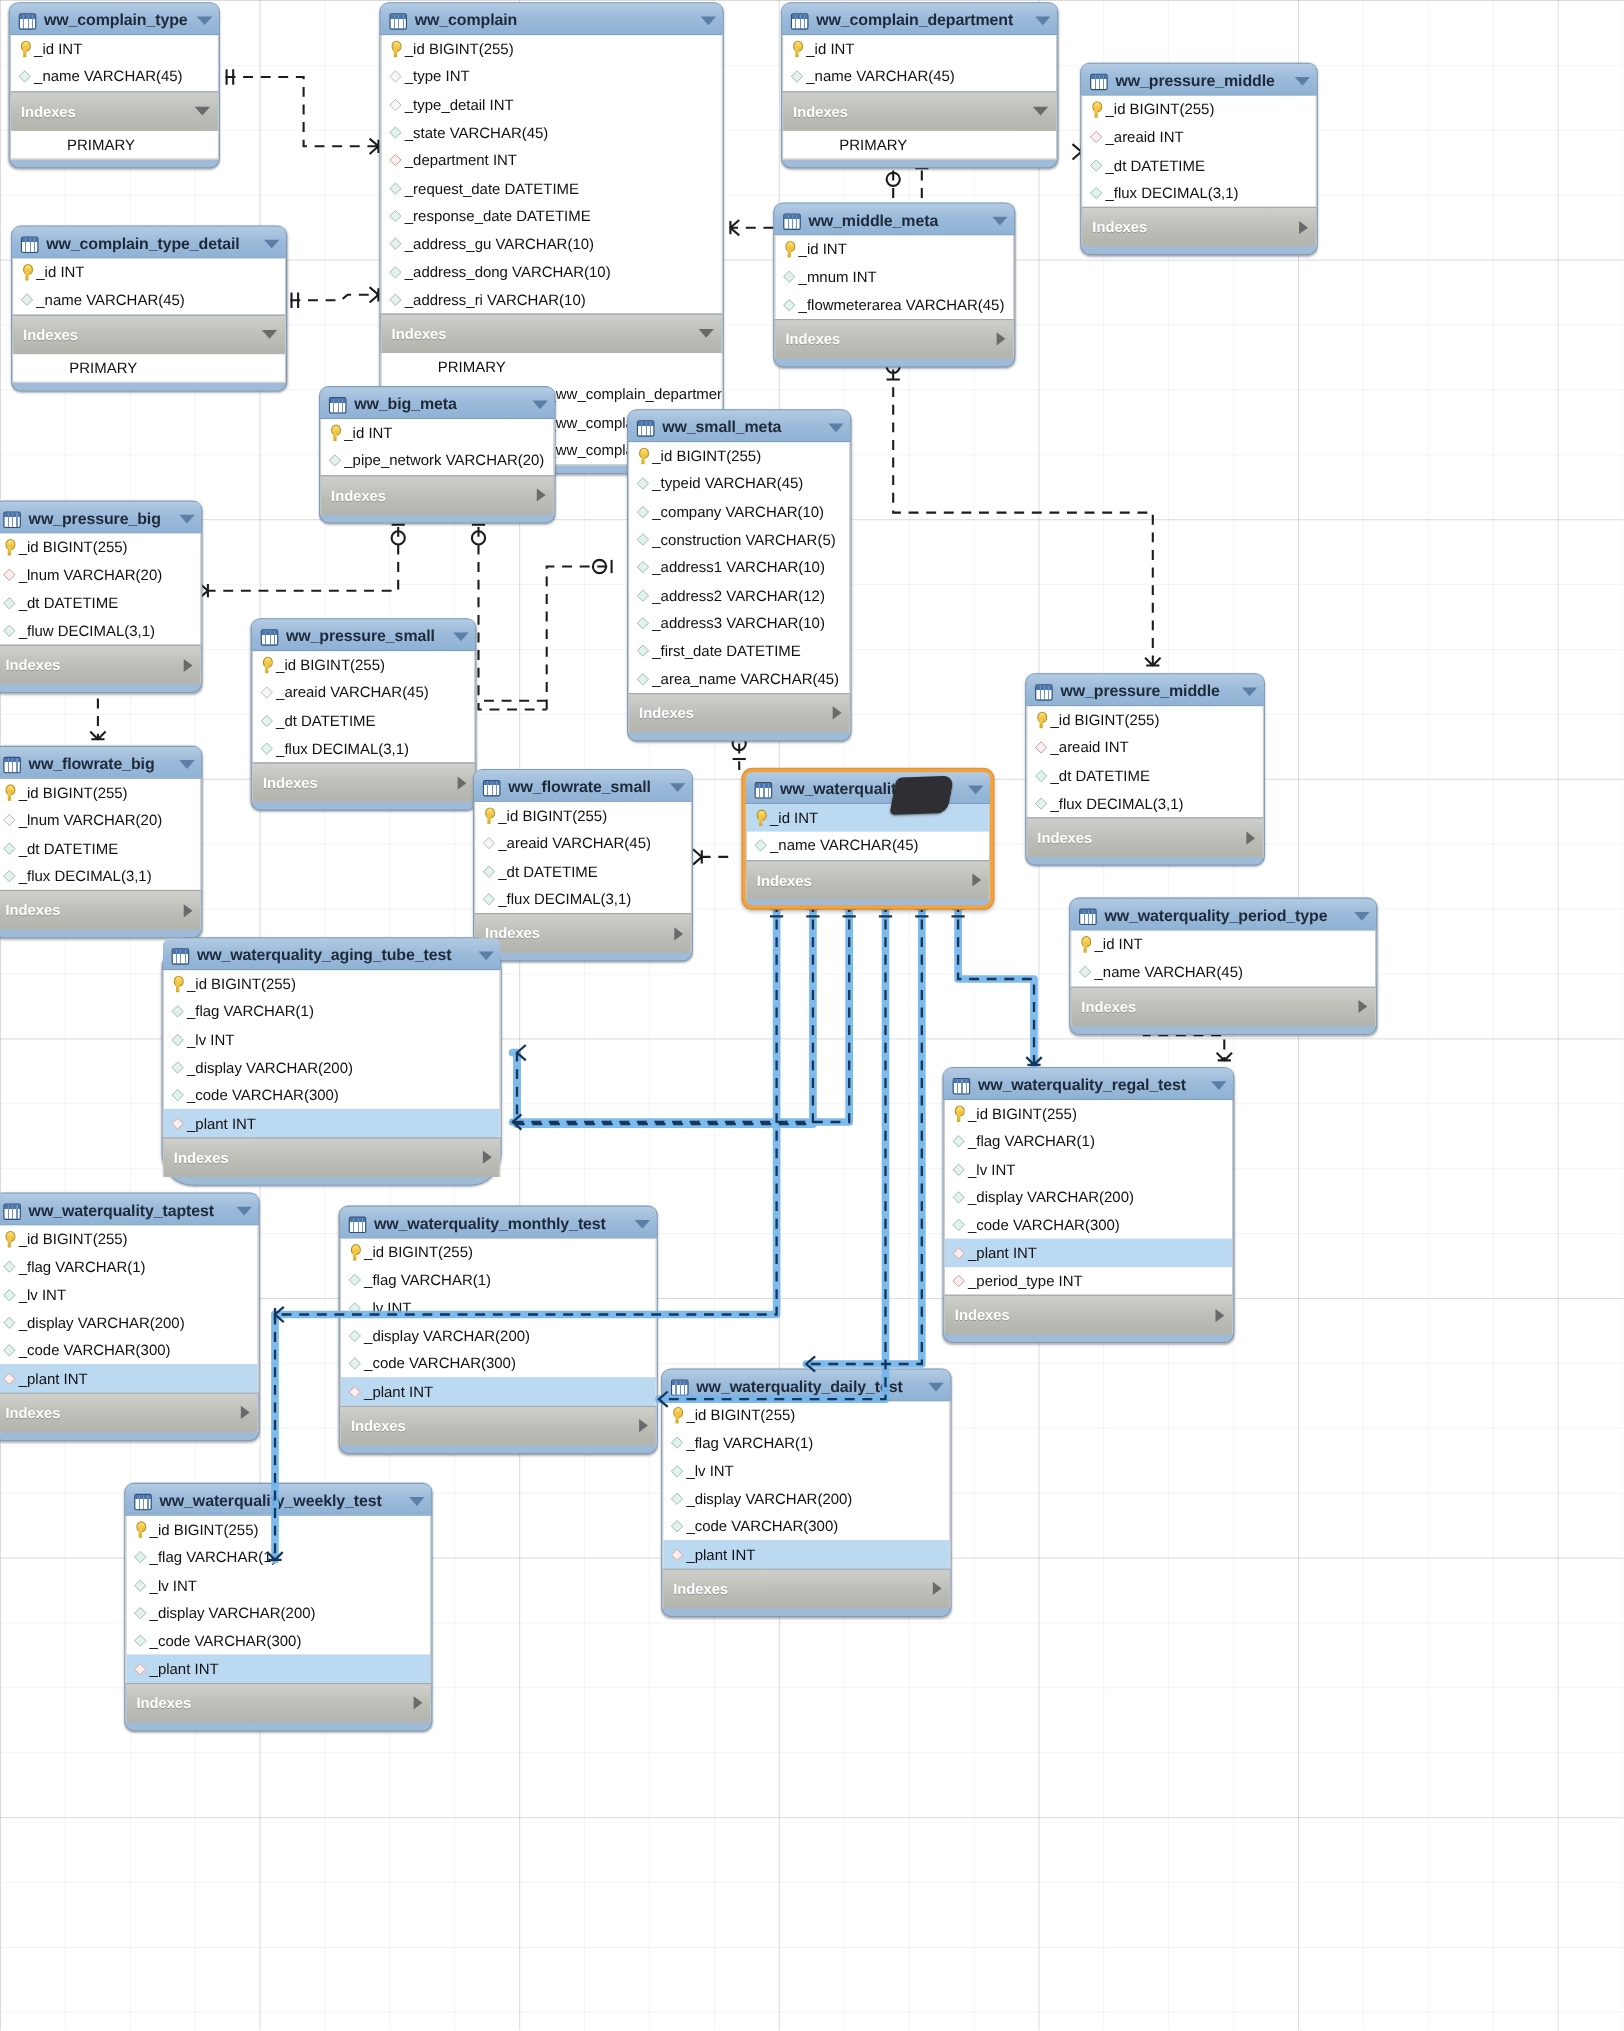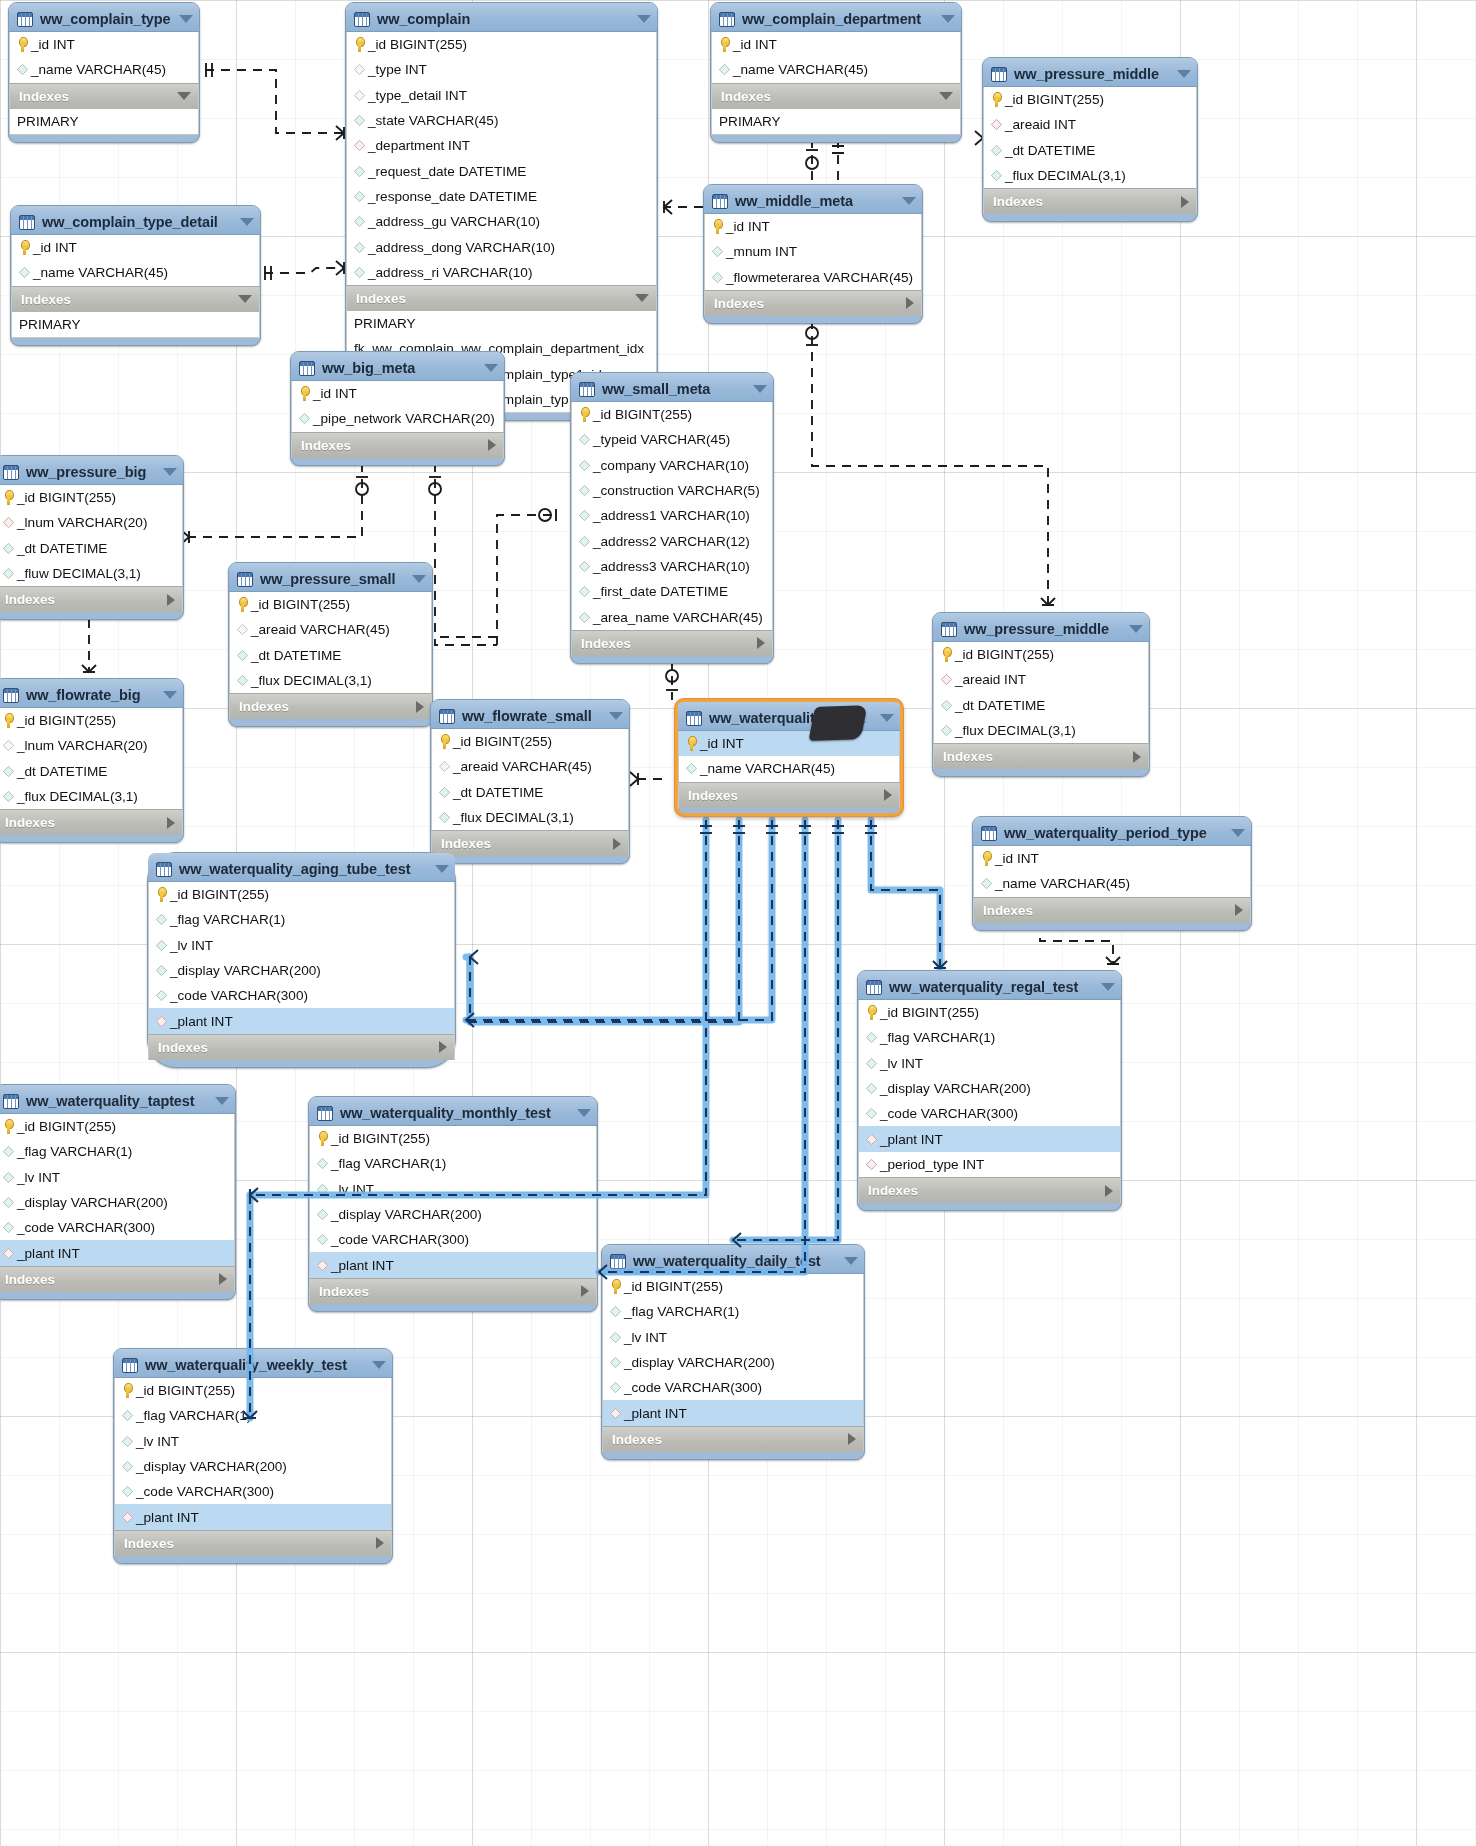--- a/index.html
+++ b/index.html
@@ -151,39 +151,40 @@
     transform: rotate(45deg) scale(0.72);
     border: 1.4px solid #9aa9a3;
     background: #f4f8f6;
   }
   .dia.green { border-color: #93b8a4; background: #e3f2ea; }
   .dia.grey  { border-color: #b0b0b0; background: #f7f7f7; }
   .dia.fk    { border-color: #c08f8f; background: #fbeeee; }
   .idx {
     display: flex;
     align-items: center;
-    height: 26px;
+    height: 36px;
     padding: 0 7px 0 9px;
     background: linear-gradient(to bottom, #cfcfcb 0%, #bdbdb8 55%, #b4b4af 100%);
     border-left: 1px solid #c8c8c8;
     border-right: 1px solid #c8c8c8;
     border-top: 1px solid #a8a8a4;
   }
   .idx-lbl {
     flex: 1 1 auto;
     font-size: 13.4px;
     font-weight: bold;
     color: #ffffff;
     text-shadow: 0 1px 0 rgba(0,0,0,0.22);
   }
   .idx-rows {
     background: #ffffff;
     border-left: 1px solid #c8c8c8;
     border-right: 1px solid #c8c8c8;
     border-bottom: 1px solid #c8c8c8;
+    padding-left: 44px;
   }
   .idx-row {
     height: 25.3px;
     line-height: 25.3px;
     padding-left: 7px;
     font-size: 13.6px;
     color: #111;
     white-space: nowrap;
     overflow: hidden;
   }

